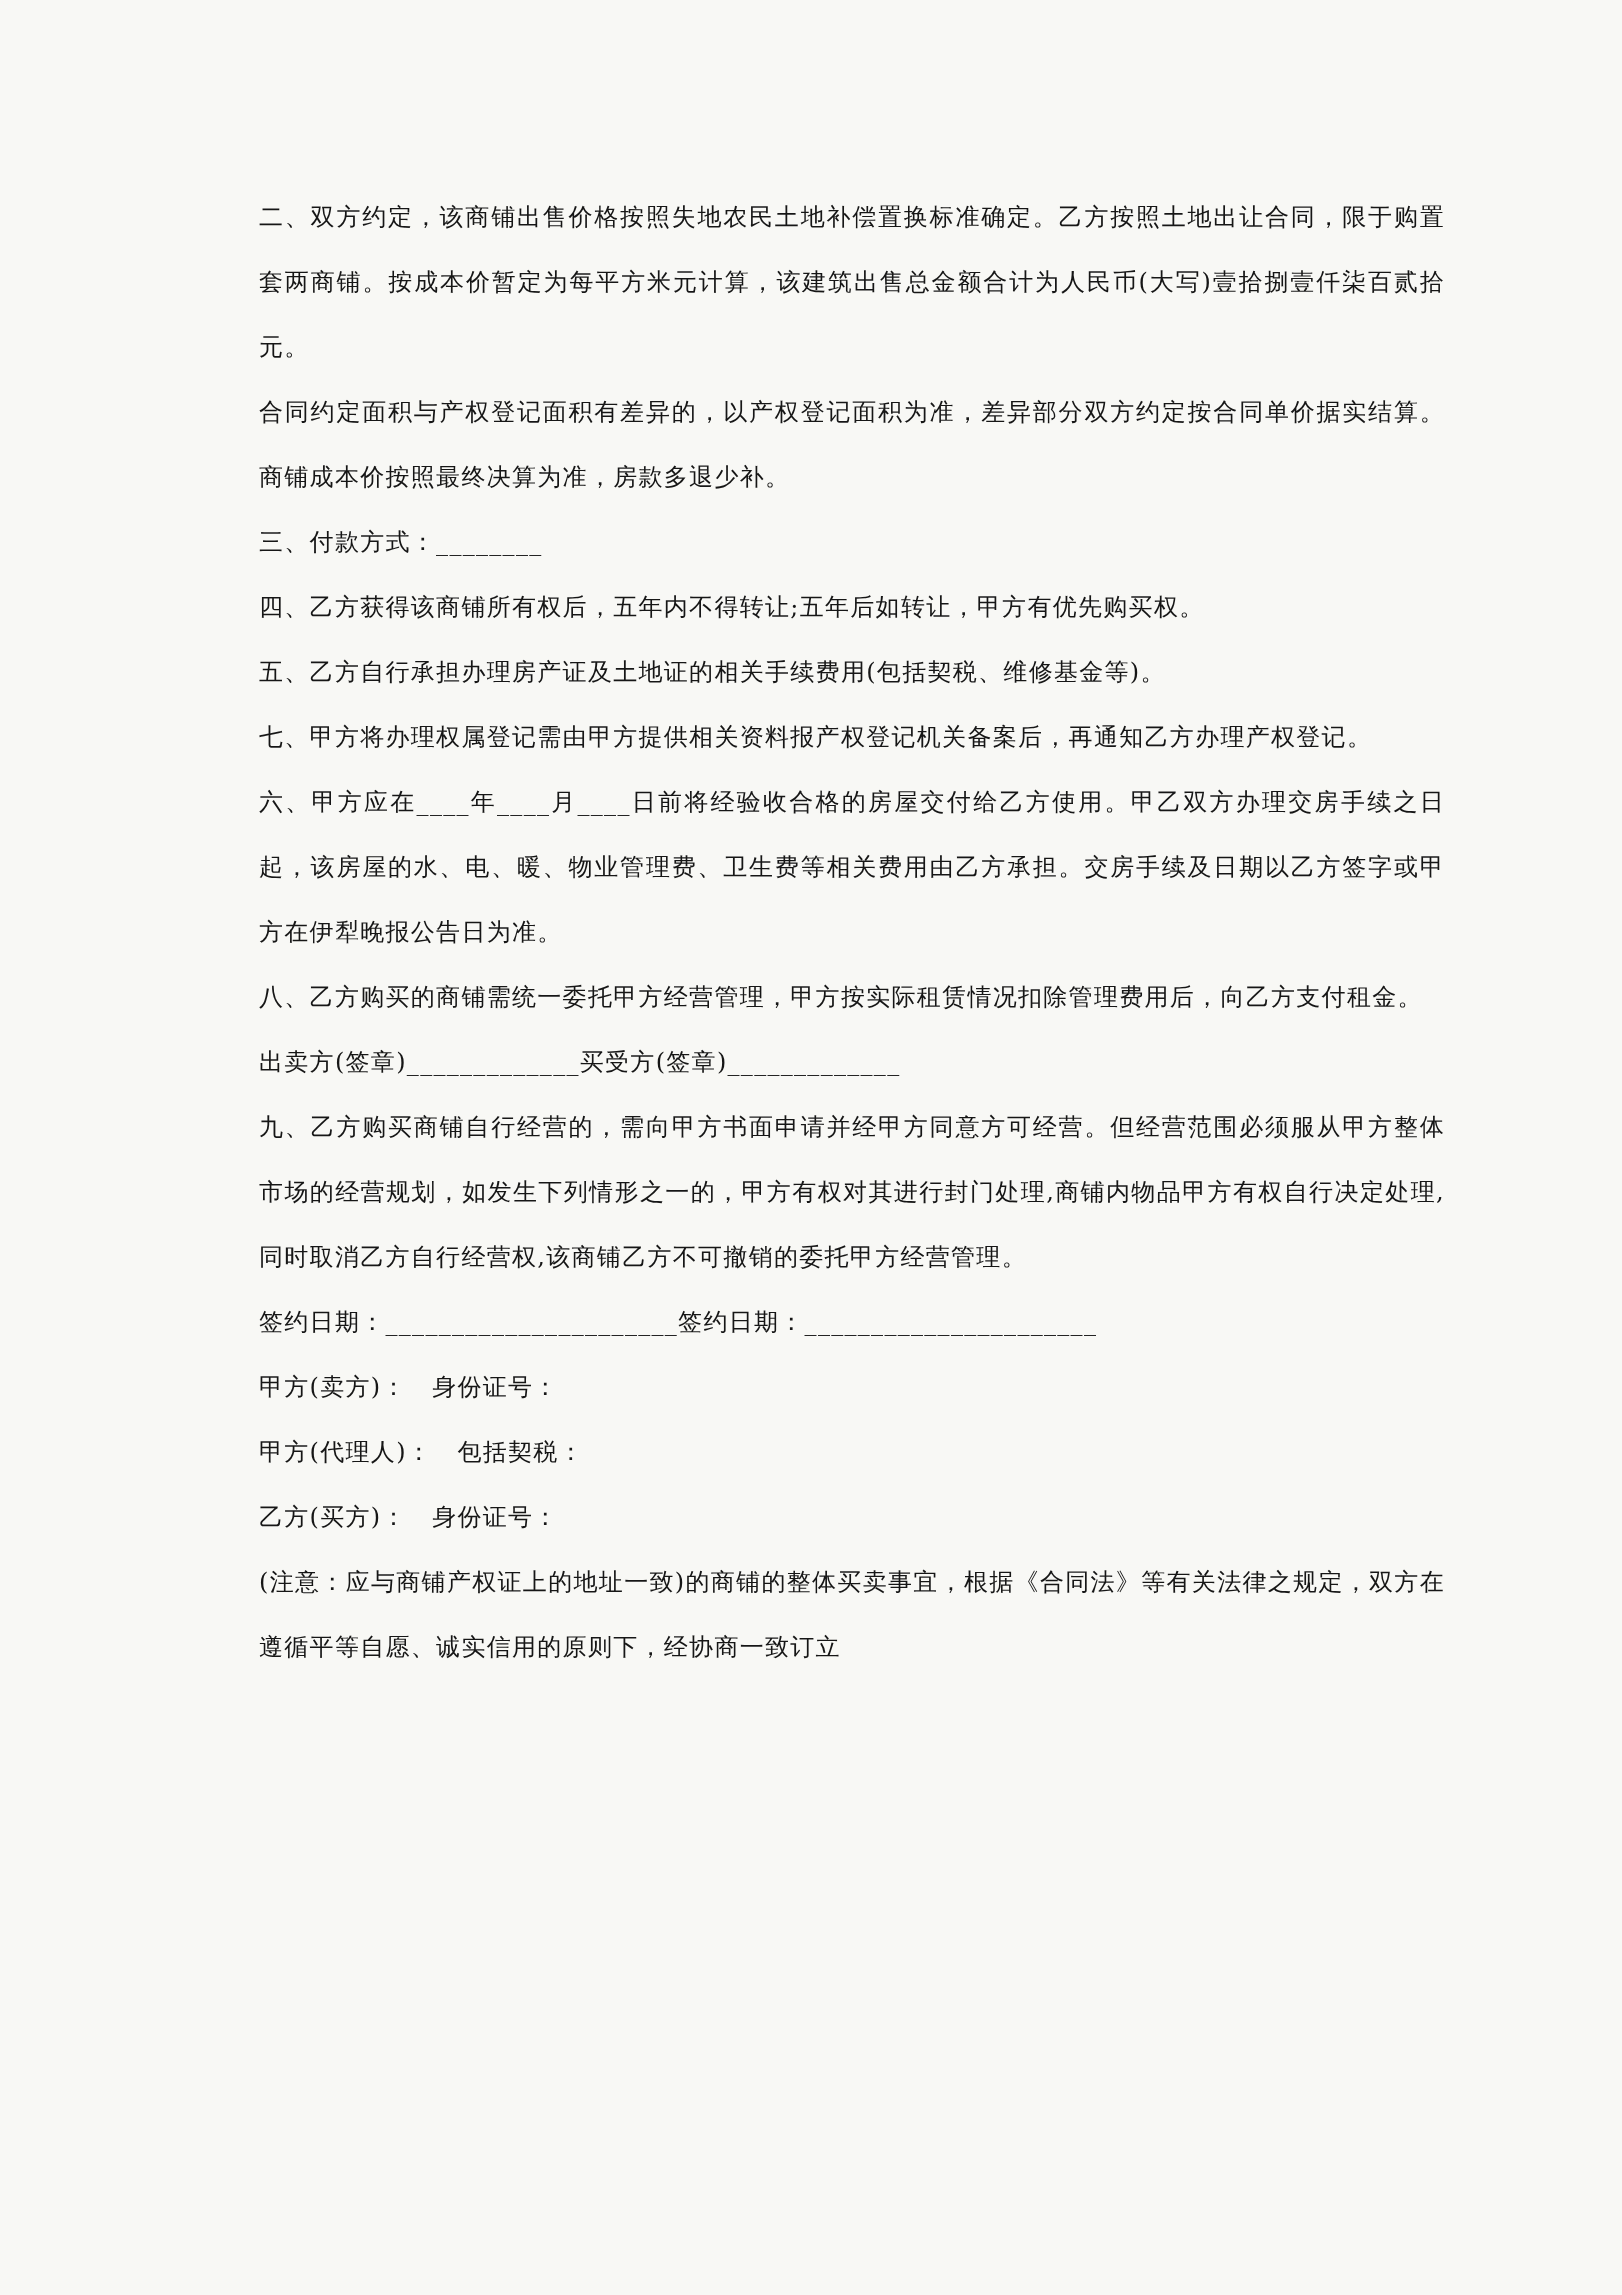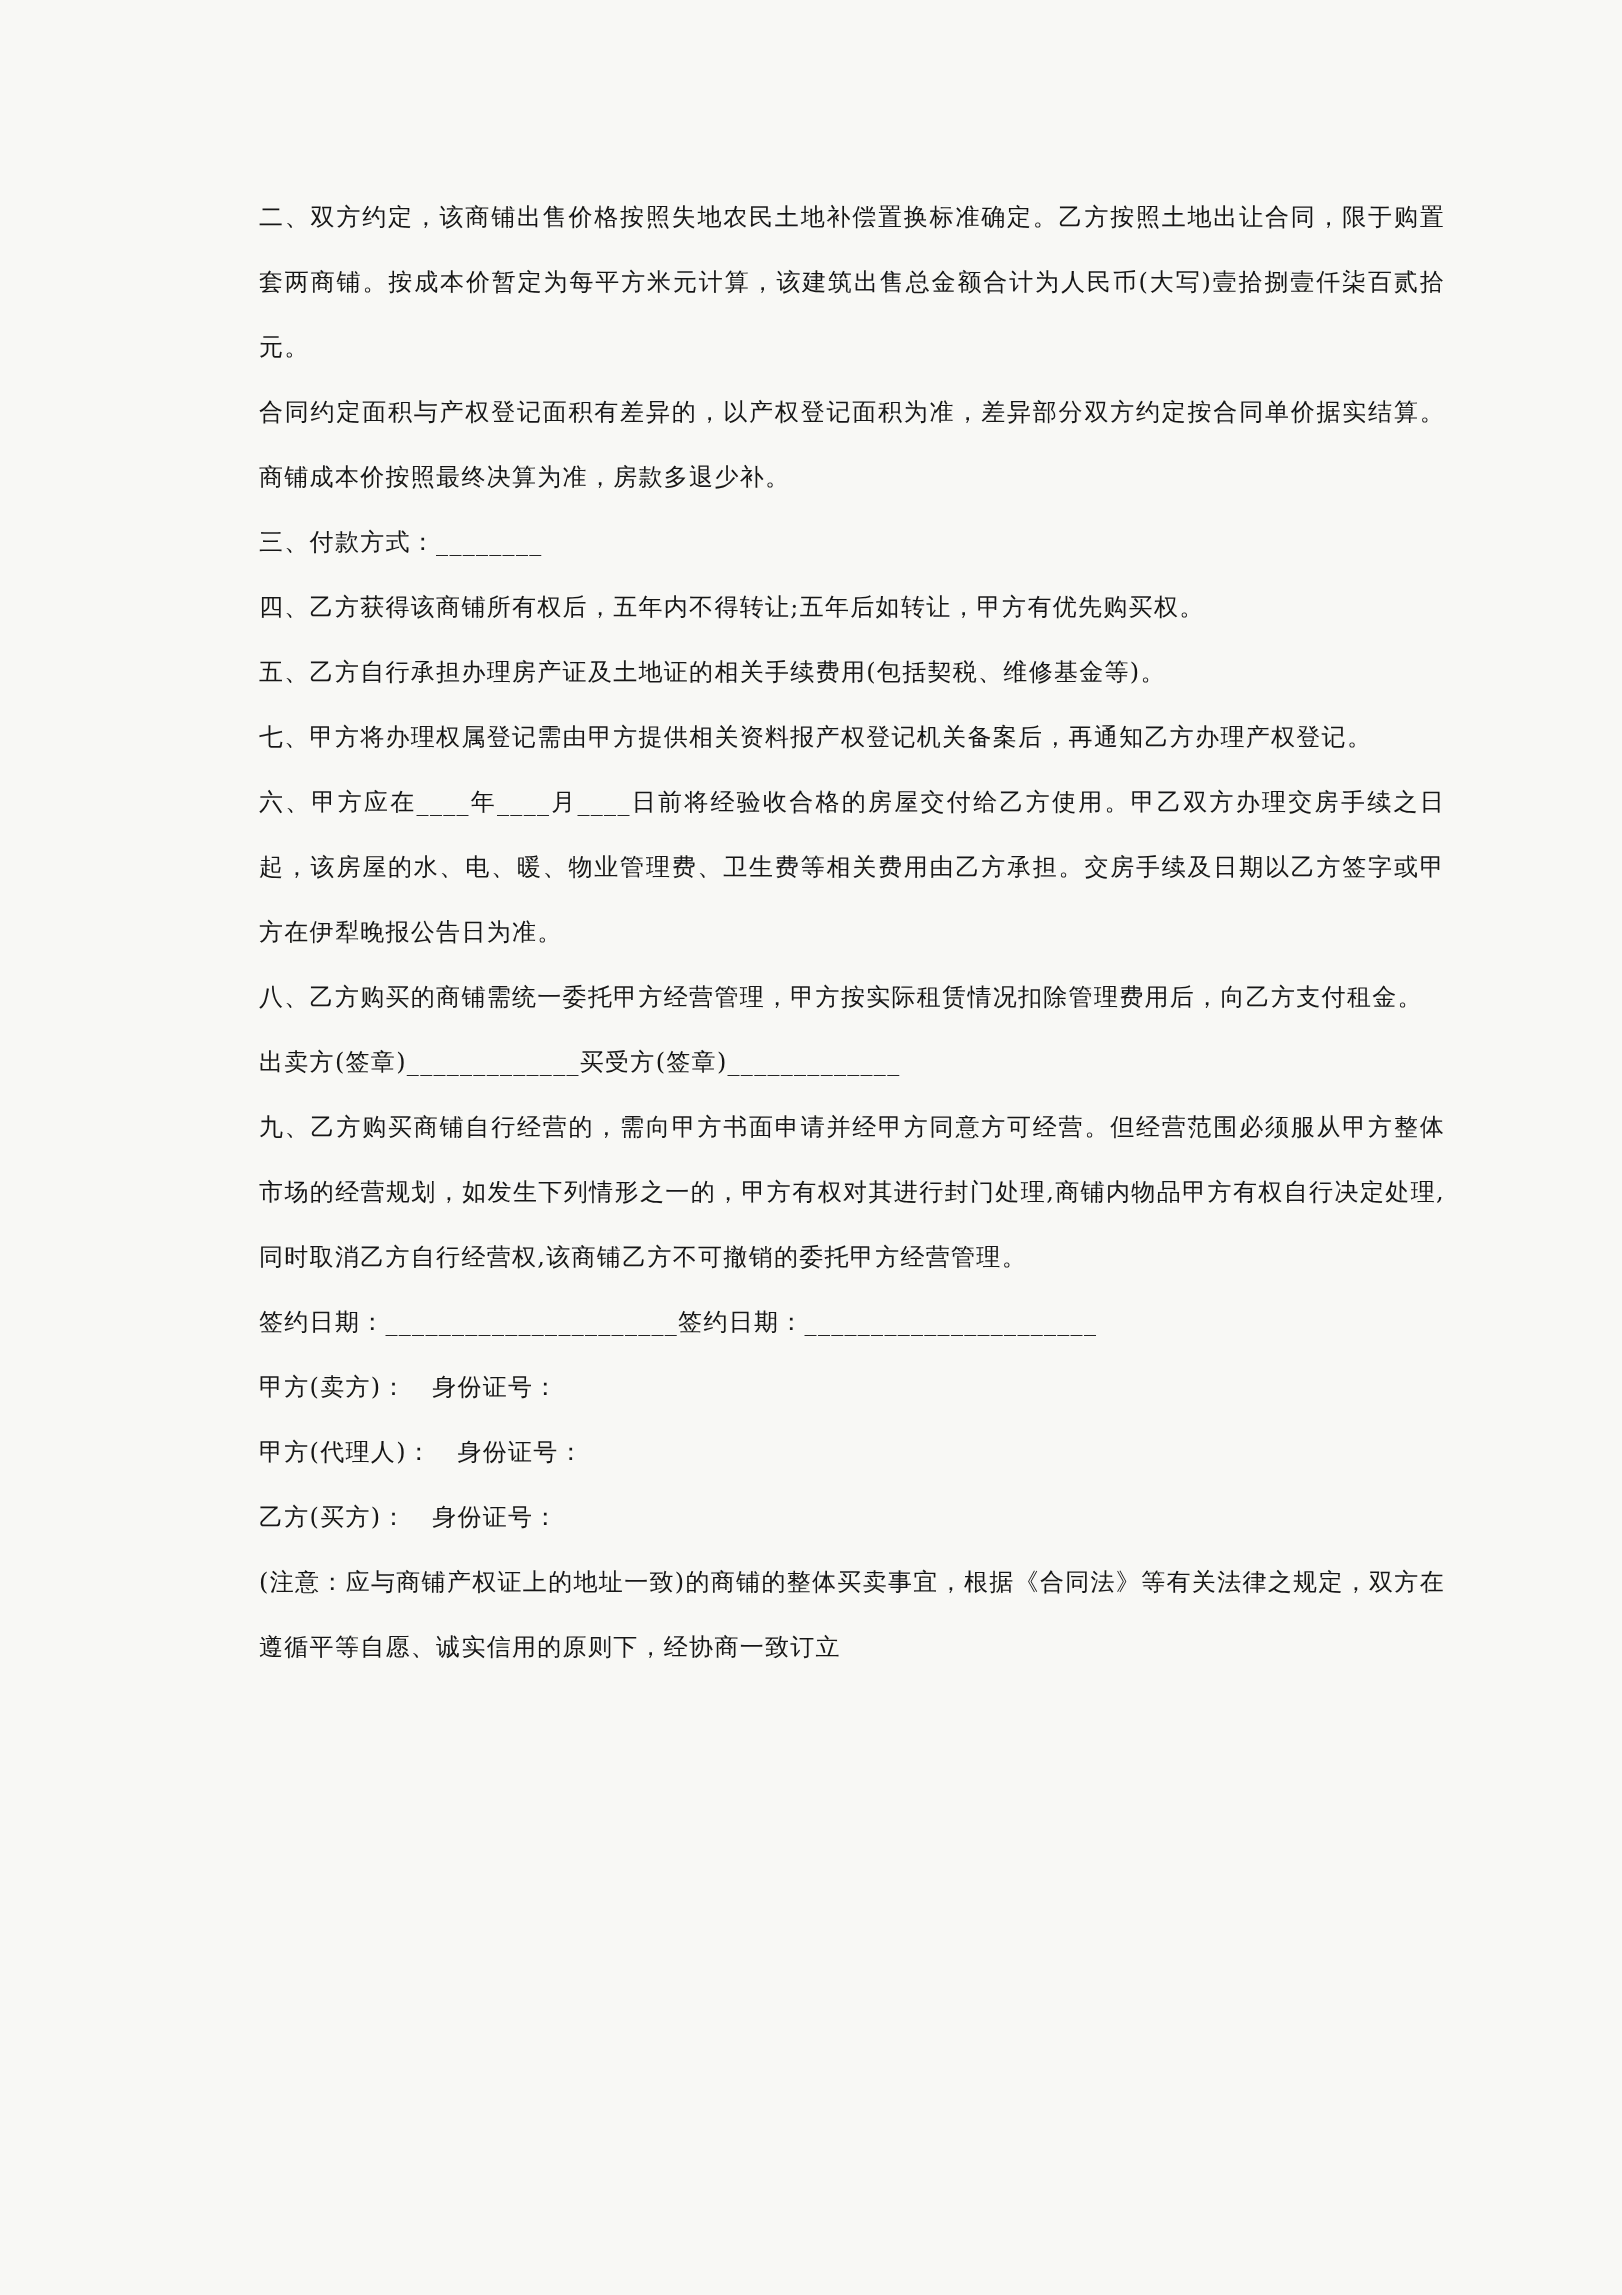--- a/index.html
+++ b/index.html
@@ -47,18 +47,18 @@
     <p class="para">三、付款方式：________</p>
     <p class="para">四、乙方获得该商铺所有权后，五年内不得转让;五年后如转让，甲方有优先购买权。</p>
     <p class="para">五、乙方自行承担办理房产证及土地证的相关手续费用(包括契税、维修基金等)。</p>
     <p class="para">七、甲方将办理权属登记需由甲方提供相关资料报产权登记机关备案后，再通知乙方办理产权登记。</p>
     <p class="para">六、甲方应在____年____月____日前将经验收合格的房屋交付给乙方使用。甲乙双方办理交房手续之日起，该房屋的水、电、暖、物业管理费、卫生费等相关费用由乙方承担。交房手续及日期以乙方签字或甲方在伊犁晚报公告日为准。</p>
     <p class="para">八、乙方购买的商铺需统一委托甲方经营管理，甲方按实际租赁情况扣除管理费用后，向乙方支付租金。</p>
     <p class="para">出卖方(签章)_____________买受方(签章)_____________</p>
     <p class="para">九、乙方购买商铺自行经营的，需向甲方书面申请并经甲方同意方可经营。但经营范围必须服从甲方整体市场的经营规划，如发生下列情形之一的，甲方有权对其进行封门处理,商铺内物品甲方有权自行决定处理,同时取消乙方自行经营权,该商铺乙方不可撤销的委托甲方经营管理。</p>
     <p class="para">签约日期：______________________签约日期：______________________</p>
     <p class="para">甲方(卖方)：　身份证号：</p>
-    <p class="para">甲方(代理人)：　身份证号：</p>
+    <p class="para">甲方(代理人)：　包括契税：</p>
     <p class="para">乙方(买方)：　身份证号：</p>
     <p class="para">(注意：应与商铺产权证上的地址一致)的商铺的整体买卖事宜，根据《合同法》等有关法律之规定，双方在遵循平等自愿、诚实信用的原则下，经协商一致订立</p>
   </div>
 </div>
 
 
 </body></html>

